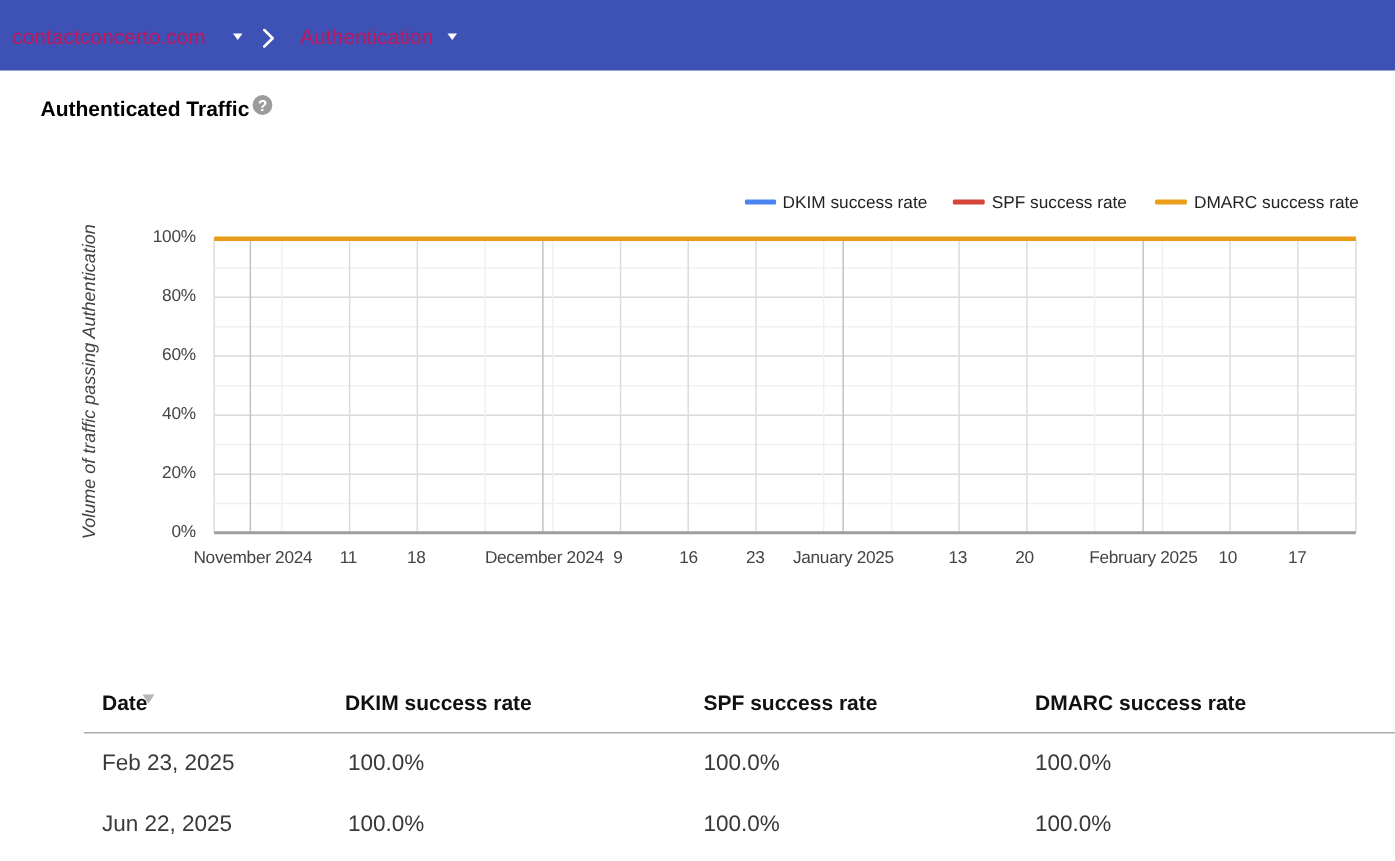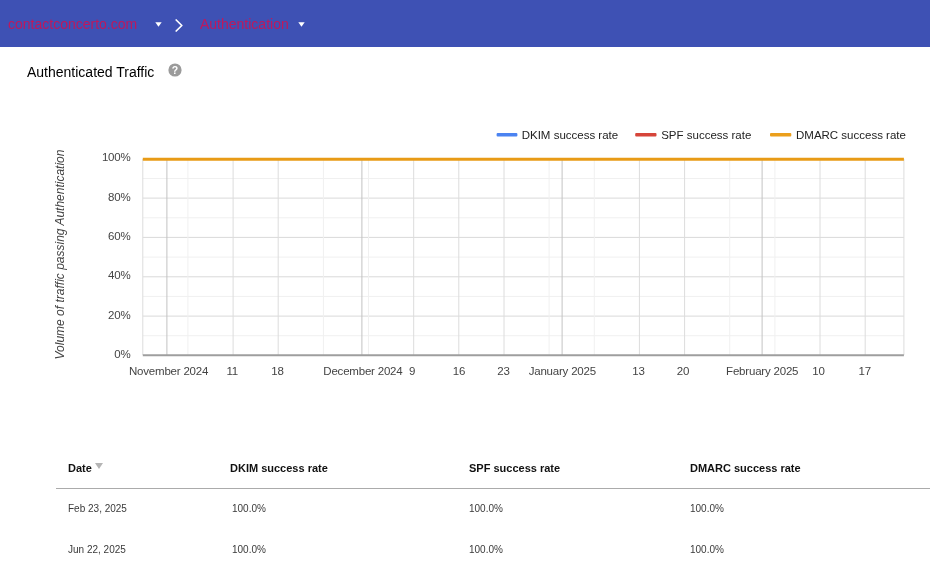--- a/index.html
+++ b/index.html
@@ -3,24 +3,24 @@
 <meta charset="utf-8">
 <style>
   * { margin:0; padding:0; box-sizing:border-box; }
   html,body { width:930px; height:574px; background:#ffffff; font-family:"Liberation Sans", sans-serif; overflow:hidden; }
   .abs { position:absolute; }
   #topbar {
     position:absolute; left:0; top:0; width:930px; height:47px;
     background:#3e51b4;
   }
   .bartext { position:absolute; color:#be185d; font-size:14px; font-weight:normal; letter-spacing:0px; white-space:nowrap; line-height:20px; }
-  #title { position:absolute; left:27px; top:65px; font-size:14px; font-weight:normal; color:#000000; line-height:14px; }
+  #title { position:absolute; left:27px; top:65px; font-size:14px; font-weight:bold; color:#000000; line-height:14px; }
   #chartsvg { position:absolute; left:0; top:0; }
-  .hdrcell { position:absolute; top:461px; font-size:11px; font-weight:bold; color:#111111; white-space:nowrap; line-height:14px; }
-  .rowcell { position:absolute; font-size:10px; color:#3a3a3a; white-space:nowrap; line-height:14px; }
+  .hdrcell { position:absolute; top:461px; font-size:14px; font-weight:bold; color:#111111; white-space:nowrap; line-height:14px; }
+  .rowcell { position:absolute; font-size:15px; color:#3a3a3a; white-space:nowrap; line-height:14px; }
   #hdrline { position:absolute; left:56px; top:488px; width:874px; height:1px; background:#ababab; }
 </style>
 </head>
 <body>
   <div id="topbar"></div>
   <div class="bartext" style="left:8px; top:14px;">contactconcerto.com</div>
   <svg class="abs" style="left:155px; top:22px;" width="7" height="5" viewBox="0 0 7 5">
     <path d="M0.3 0.3 L6.7 0.3 L3.5 4.7 Z" fill="#ffffff"></path>
   </svg>
   <svg class="abs" style="left:175px; top:19px;" width="8" height="13" viewBox="0 0 8 13">

